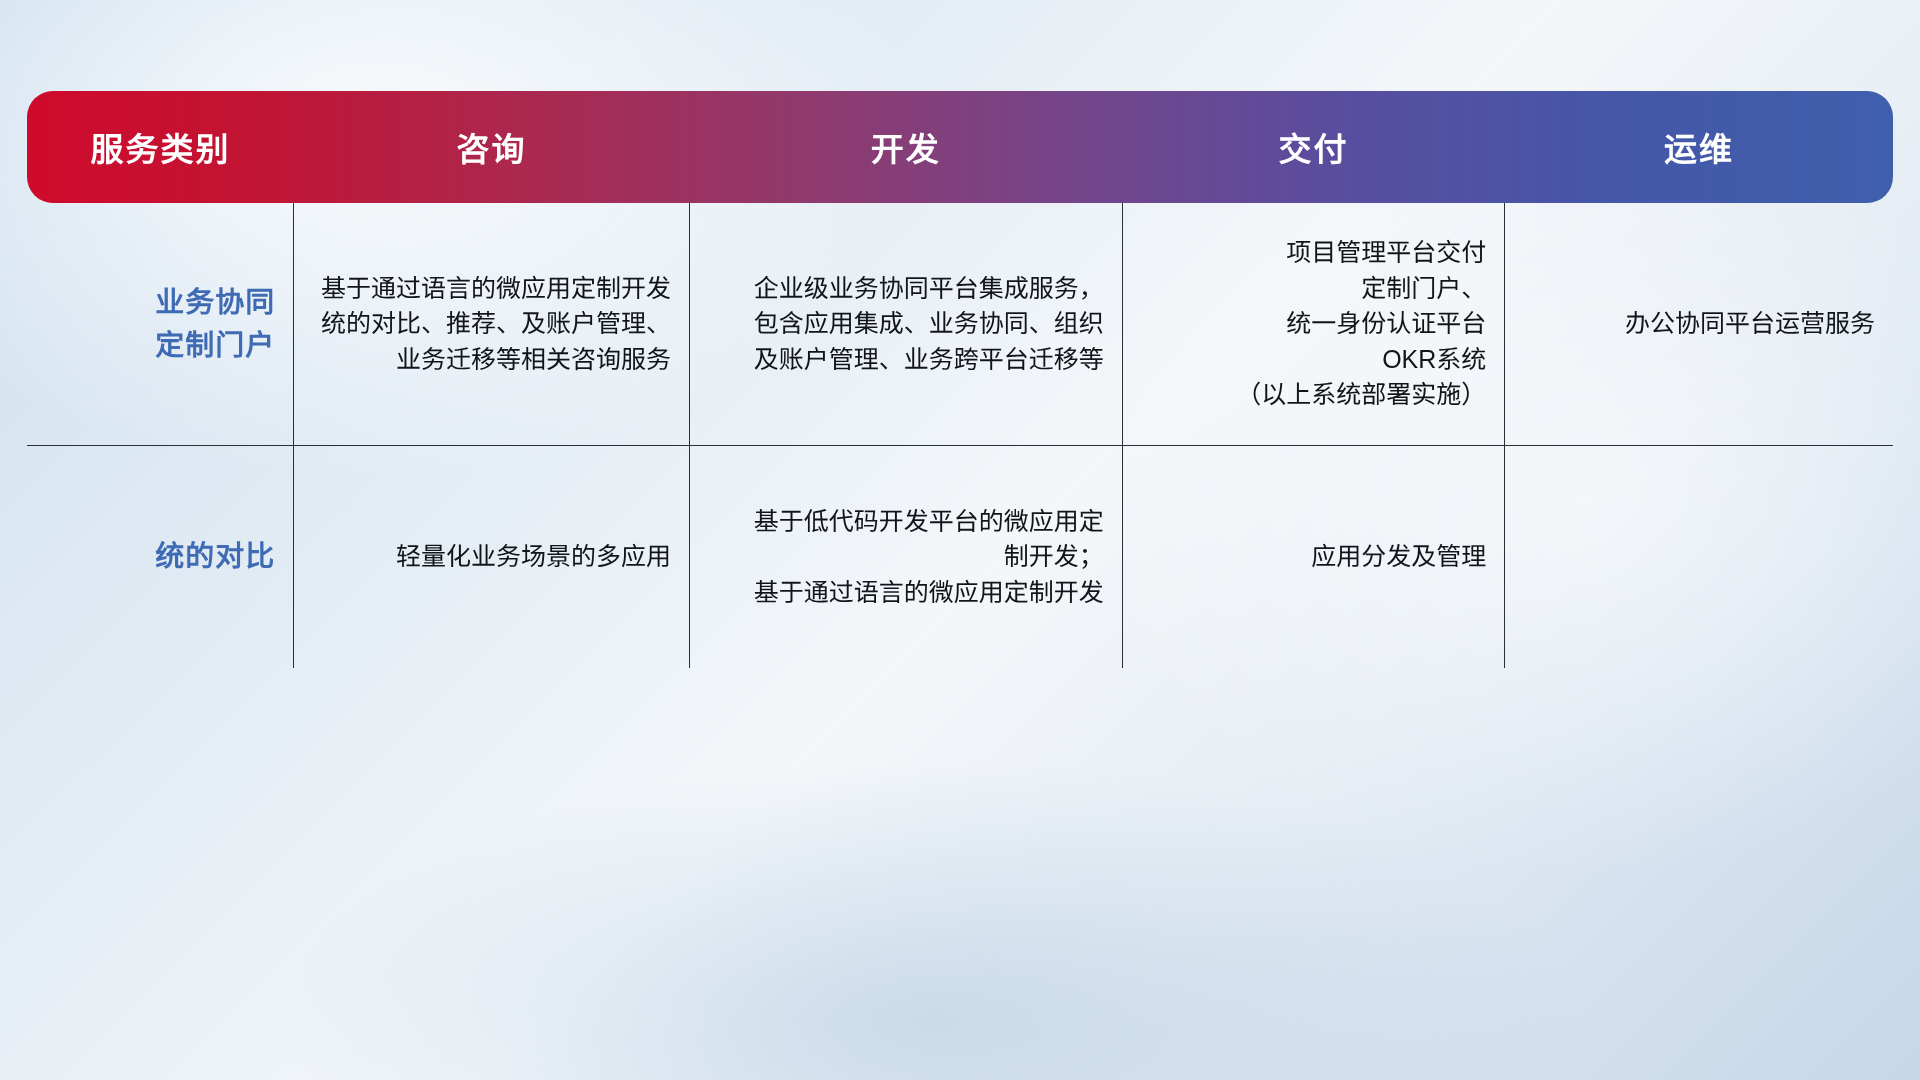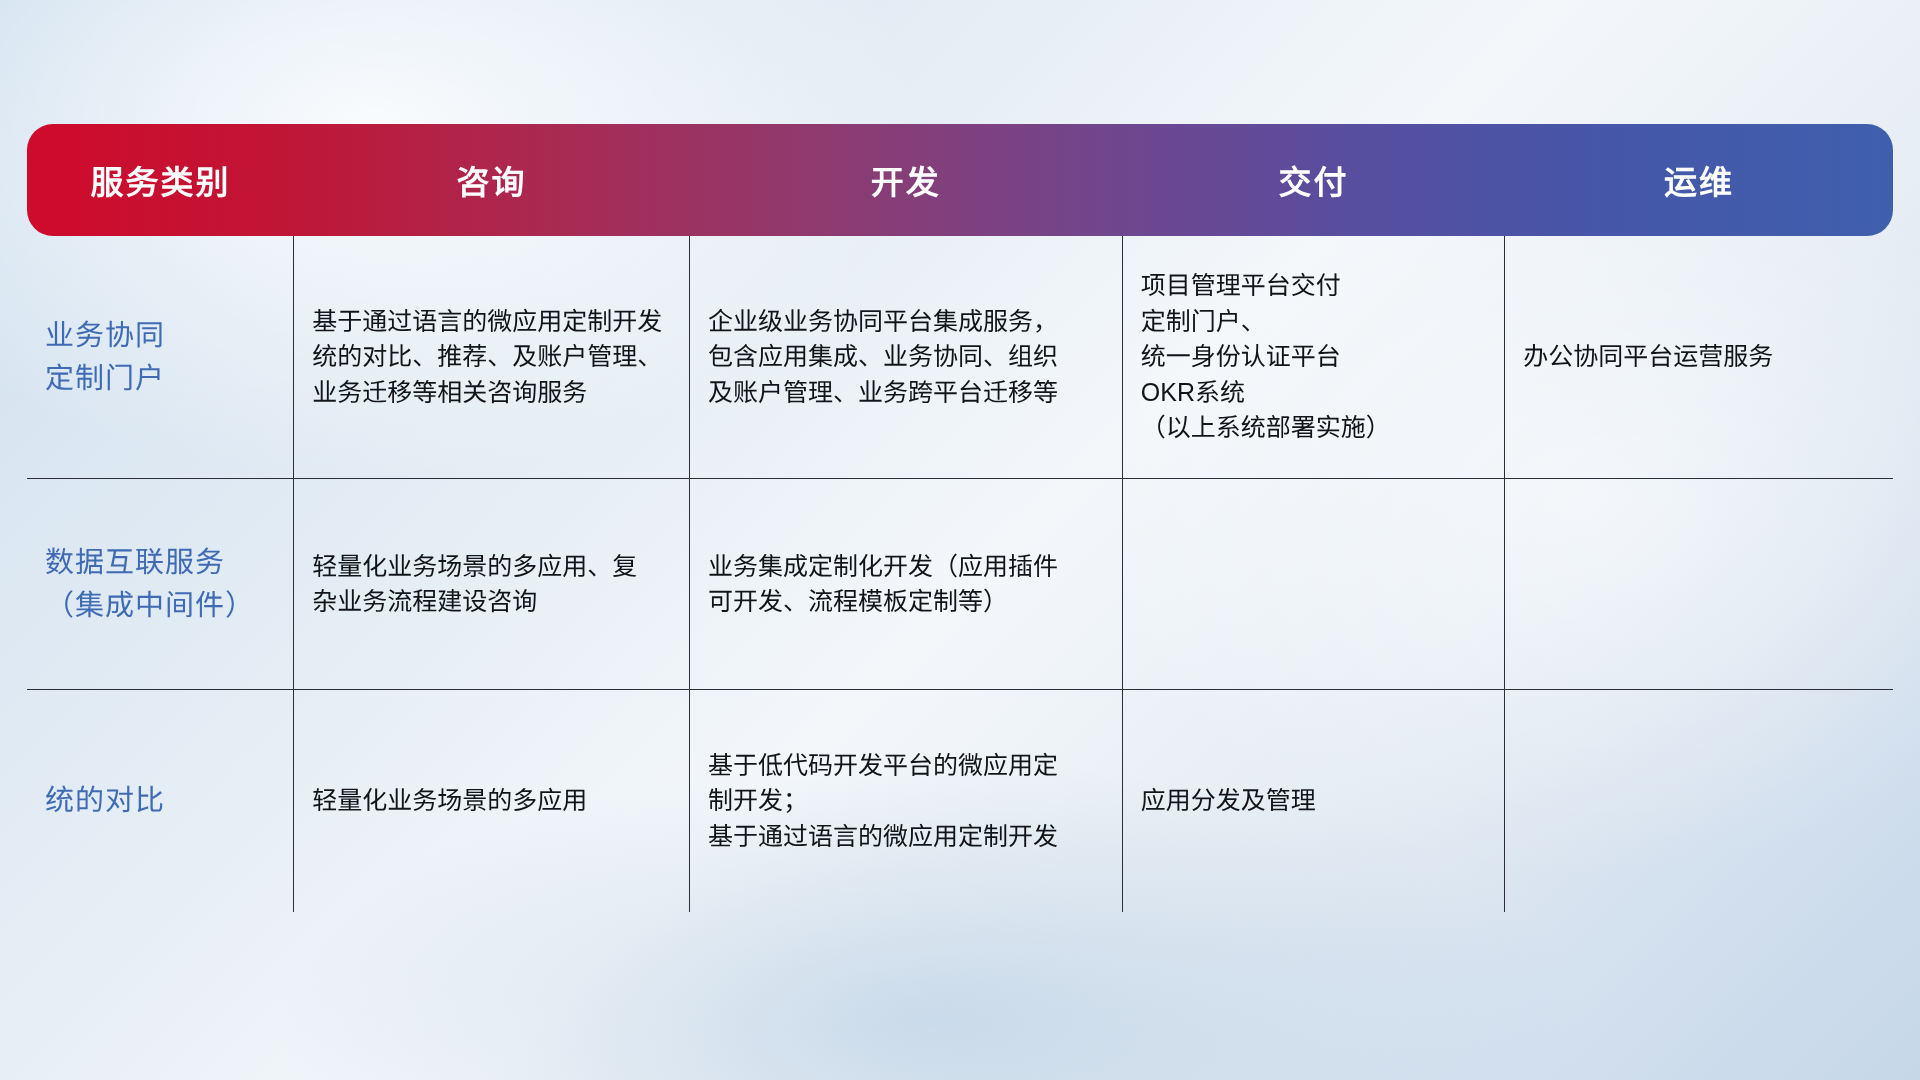--- a/index.html
+++ b/index.html
@@ -33,21 +33,21 @@
   }
   .bg-glow-c {
     width: 1300px; height: 520px;
     left: 280px; bottom: -200px;
     background: radial-gradient(closest-side, rgba(176,201,224,0.55), rgba(176,201,224,0));
   }
 
   .table-wrap {
     position: absolute;
     left: 27px;
-    top: 124px;
+    top: 91px;
     width: 1866px;
     box-sizing: border-box;
   }
 
   table.service-table {
     width: 100%;
     border-collapse: collapse;
     table-layout: fixed;
   }
 
@@ -85,41 +85,41 @@
     border-bottom-right-radius: 26px;
   }
 
   
   tbody td {
     border: 1px solid #2a2f38;
     padding: 16px 18px;
     font-size: 25px;
     line-height: 1.42;
     color: #111418;
-    text-align: left;
+    text-align: right;
     vertical-align: middle;
     background: transparent;
   }
   
   tbody tr td:first-child {
     border-left: none;
   }
   tbody tr td:last-child {
     border-right: none;
   }
   tbody tr:last-child td {
     border-bottom: none;
   }
   tbody tr:first-child td {
     border-top: none;
   }
 
   td.cat-cell {
     color: #3f6bb5;
-    font-weight: normal;
+    font-weight: bold;
     font-size: 29px;
     letter-spacing: 1px;
     line-height: 1.5;
     border-right: 1px solid #2a2f38;
   }
   td.desc-cell {
     font-size: 25px;
   }
   td.empty-cell {
     font-size: 25px;
@@ -178,36 +178,20 @@
           <span class="cellline">定制门户、</span>
           <span class="cellline">统一身份认证平台</span>
           <span class="cellline">OKR系统</span>
           <span class="cellline">（以上系统部署实施）</span>
         </td>
         <td class="desc-cell">
           <span class="cellline">办公协同平台运营服务</span>
         </td>
       </tr>
 
-      <tr class="row-2">
-        <td class="cat-cell">
-          <span class="cellline">数据互联服务</span>
-          <span class="cellline">（集成中间件）</span>
-        </td>
-        <td class="desc-cell">
-          <span class="cellline">轻量化业务场景的多应用、复</span>
-          <span class="cellline">杂业务流程建设咨询</span>
-        </td>
-        <td class="desc-cell">
-          <span class="cellline">业务集成定制化开发（应用插件</span>
-          <span class="cellline">可开发、流程模板定制等）</span>
-        </td>
-        <td class="empty-cell"></td>
-        <td class="empty-cell"></td>
-      </tr>
 
       <tr class="row-3">
         <td class="cat-cell">
           <span class="cellline">统的对比</span>
         </td>
         <td class="desc-cell">
           <span class="cellline">轻量化业务场景的多应用</span>
         </td>
         <td class="desc-cell">
           <span class="cellline">基于低代码开发平台的微应用定</span>

